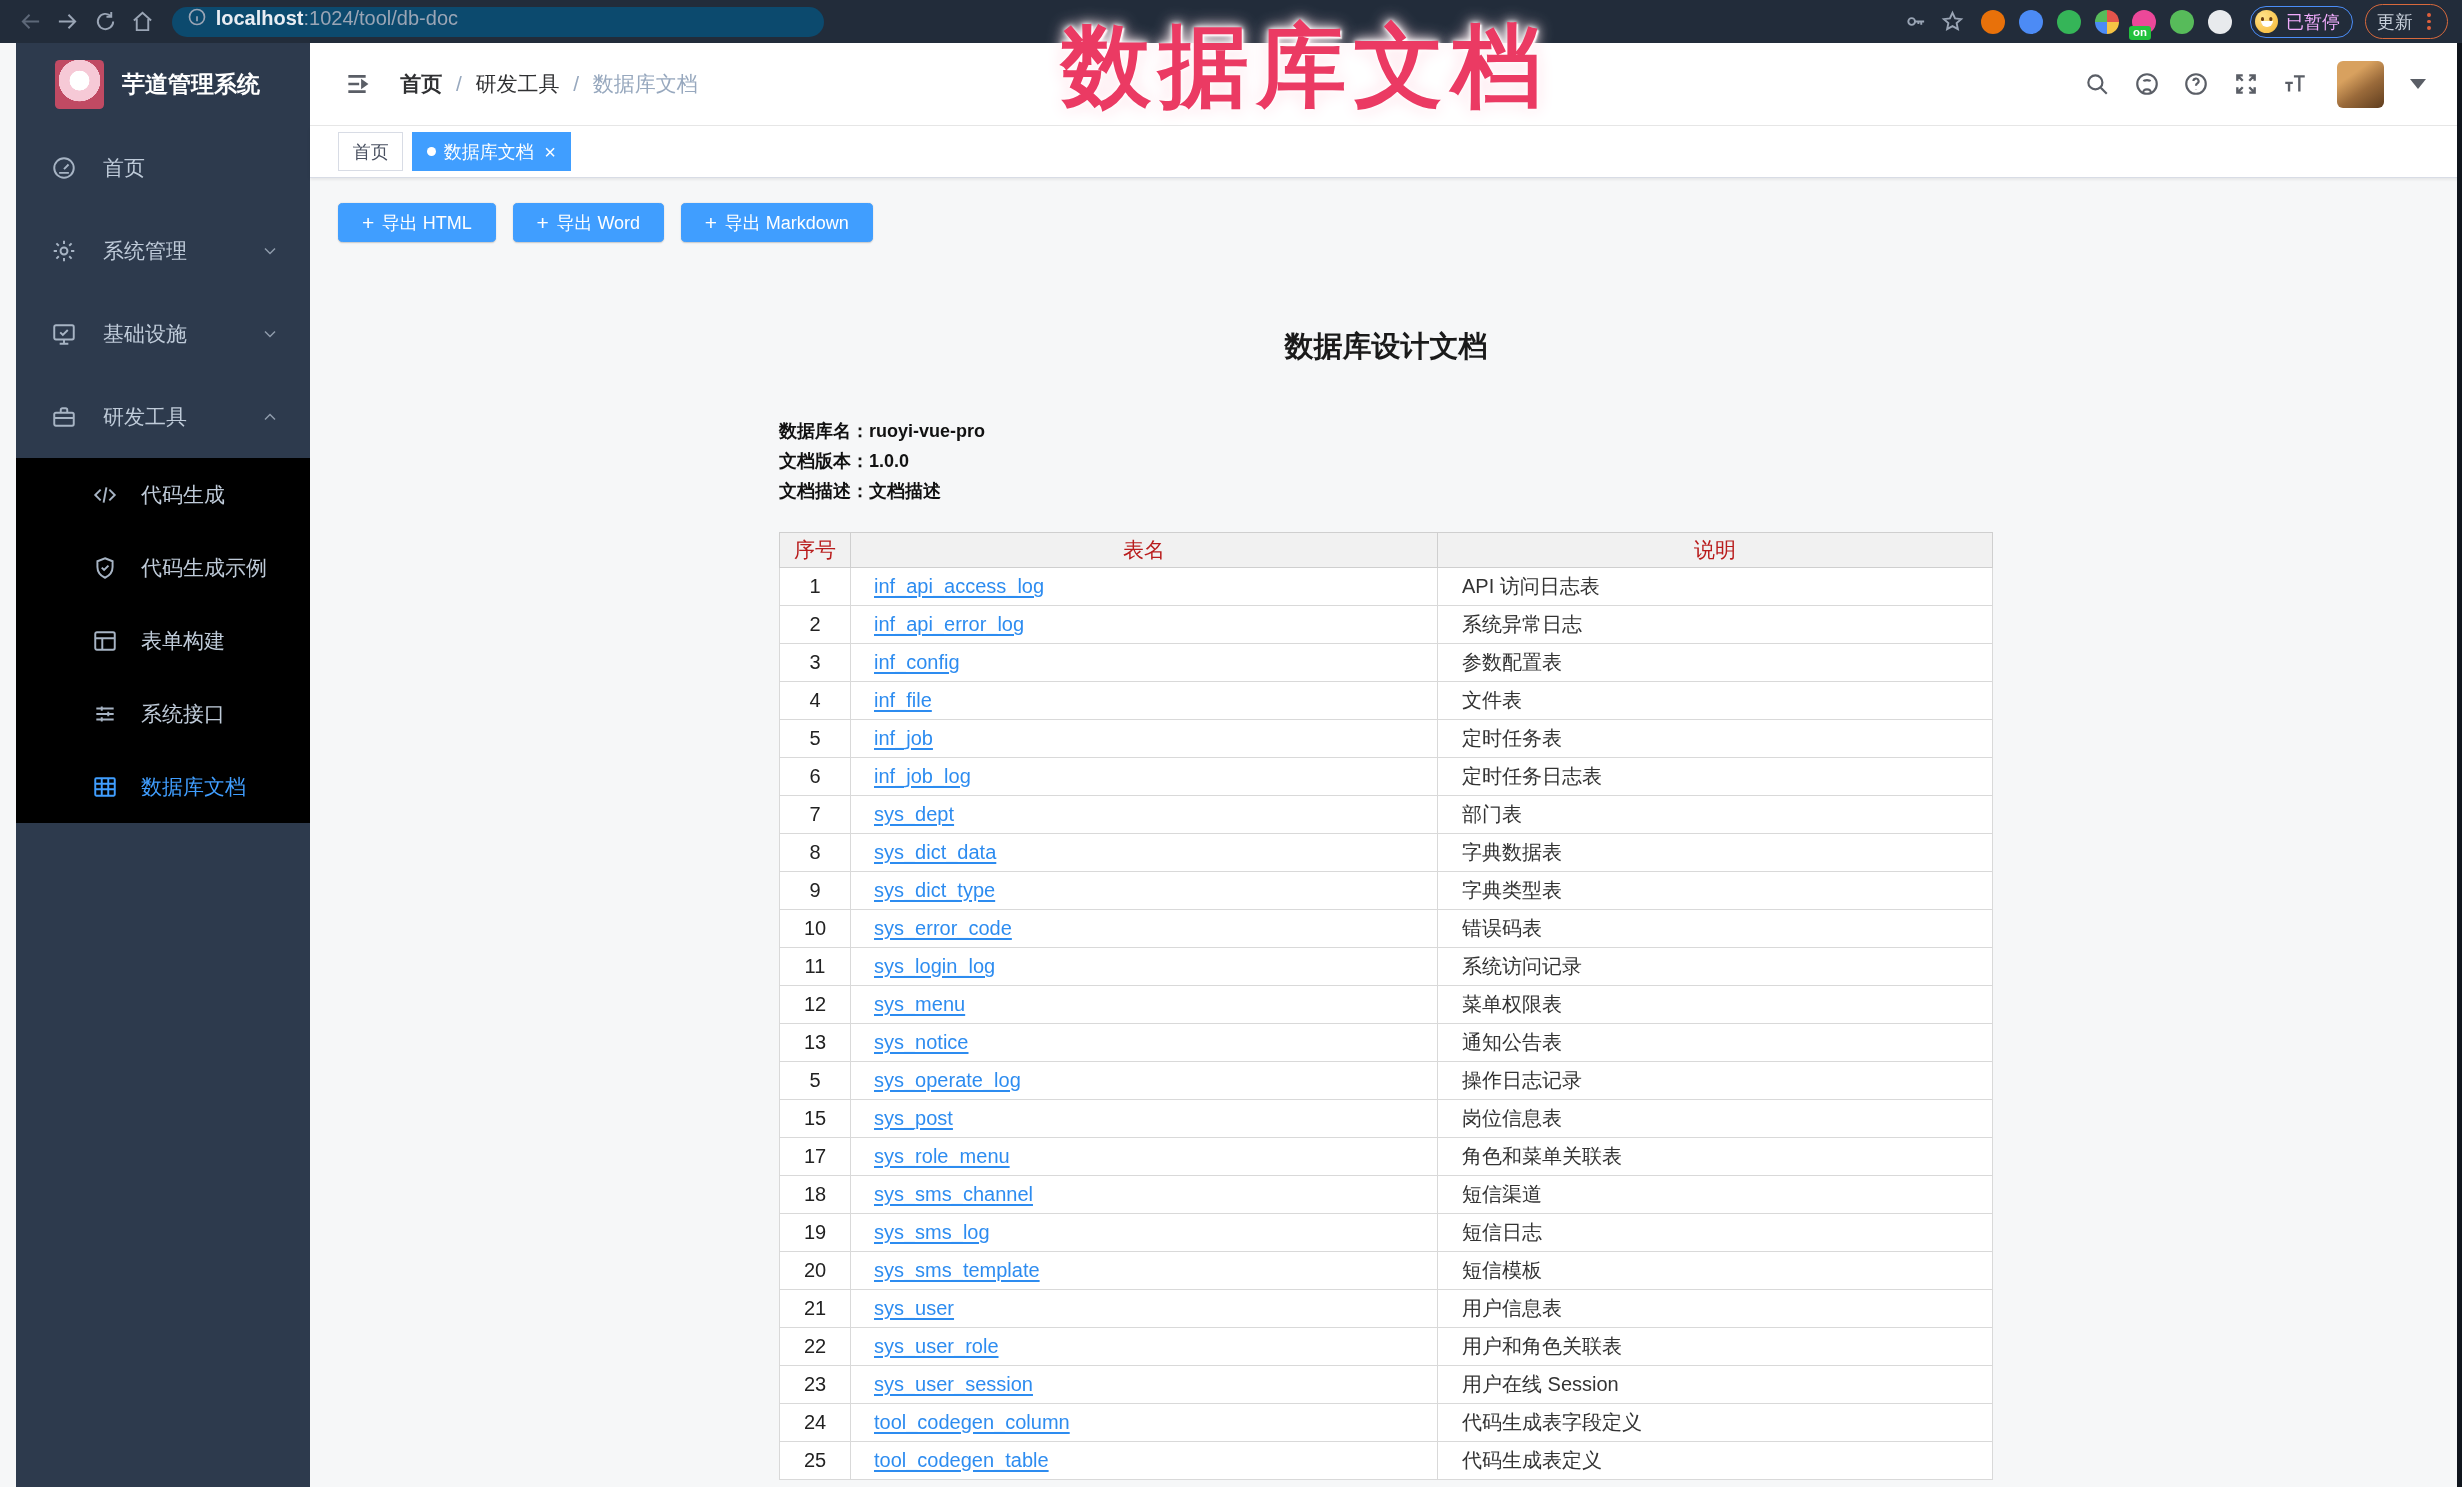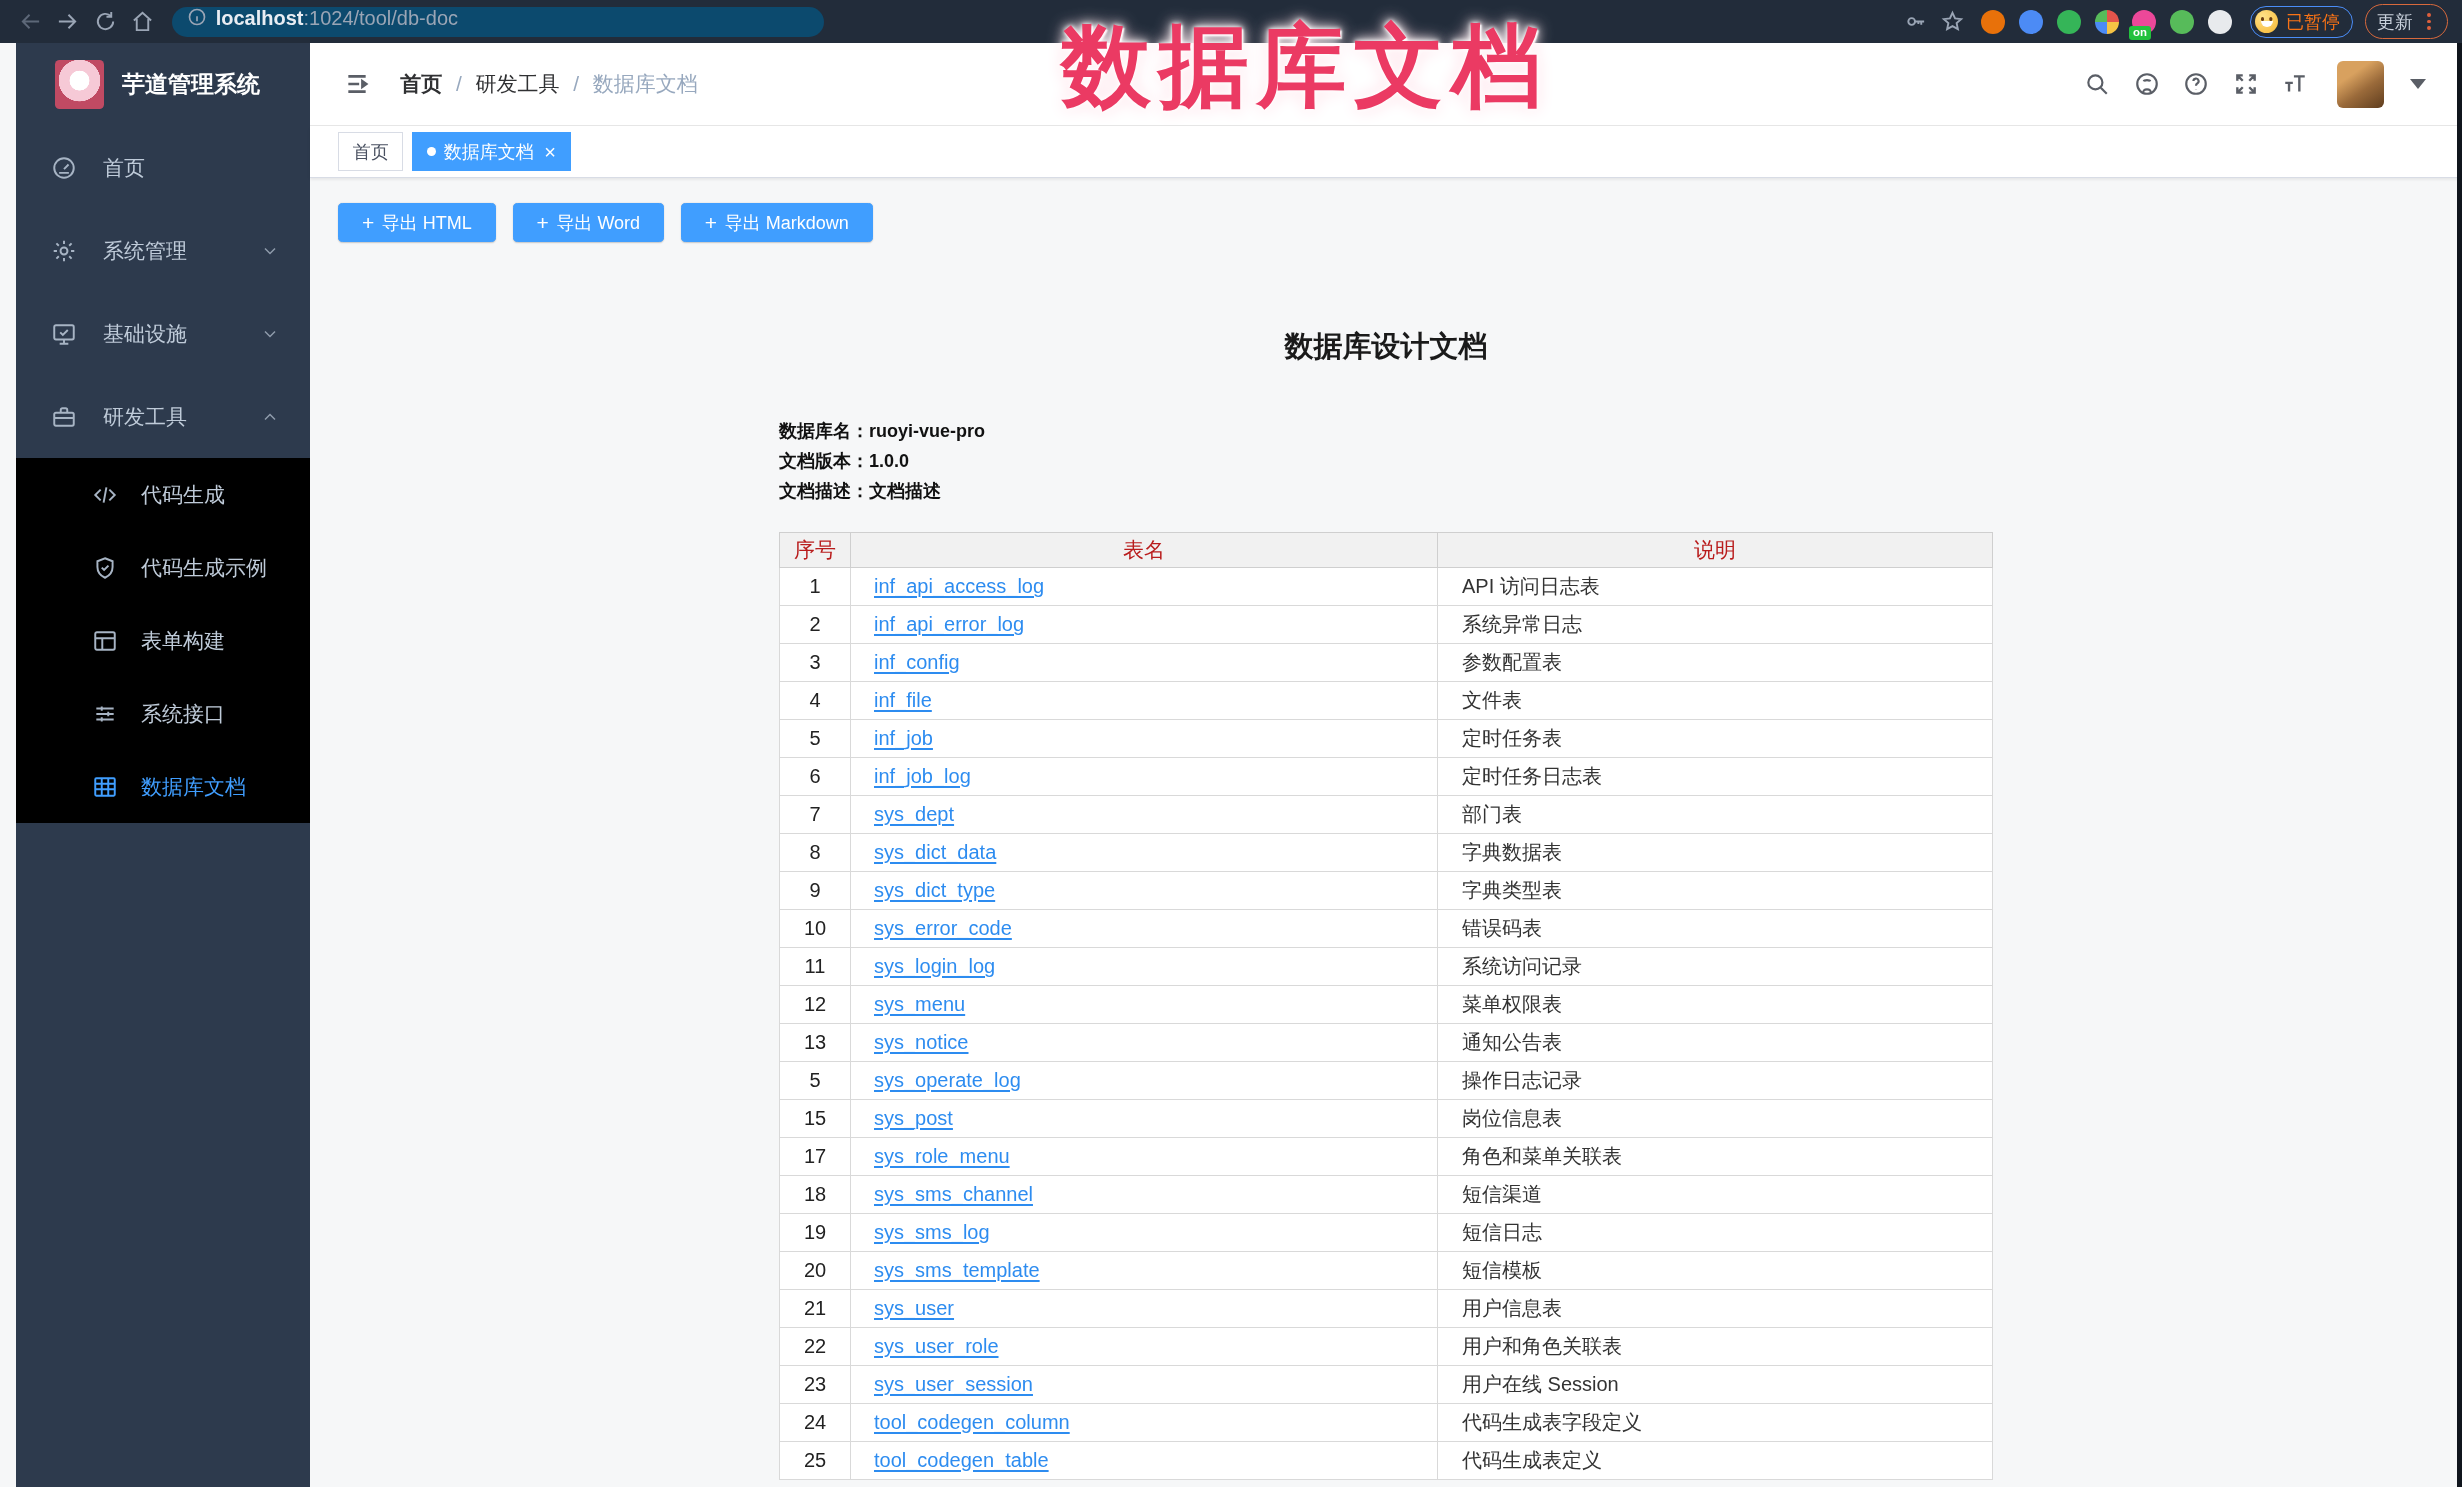--- a/index.html
+++ b/index.html
@@ -21,21 +21,21 @@
     display:flex;align-items:flex-start;padding:0 15px;gap:9px;}
   .url-pill svg{width:20px;height:20px;color:#9aa5b5;}
   .url{font-size:20px;color:#9aa5b5;white-space:nowrap;}
   .url b{color:#e9edf3;font-weight:700;}
   .spacer{flex:1;}
   .ext-row{display:flex;align-items:center;gap:13.7px;margin:0 7.6px;}
   .ext-dot{position:relative;width:24px;height:24px;border-radius:50%;flex:0 0 auto;}
   .ext-badge{position:absolute;left:-3px;bottom:-6px;background:#23c13d;color:#fff;font-size:11.4px;
     line-height:13.7px;padding:0 3.8px;border-radius:3px;font-weight:700;}
   .profile-pill{display:flex;align-items:center;gap:7.6px;border:1.5px solid #4a8df8;border-radius:758px;
-    padding:3px 12px 3px 4.6px;color:#f97316;font-size:18px;margin-left:6px;text-align:right;}
+    padding:3px 12px 3px 4.6px;color:#f0abfc;font-size:18px;margin-left:6px;text-align:right;}
   .emoji-face{width:23px;height:23px;border-radius:50%;
     background:radial-gradient(circle at 35% 30%,#ffe28a,#f7b731);position:relative;}
   .emoji-face::before{content:"";position:absolute;left:5.3px;top:6.8px;width:3.8px;height:3.8px;border-radius:50%;
     background:#6b3e12;box-shadow:8.3px 0 0 #6b3e12;}
   .emoji-face::after{content:"";position:absolute;left:5.3px;top:11.4px;width:12px;height:6px;border-radius:0 0 12px 12px;background:#fff;}
   .update-pill{display:flex;align-items:center;gap:9px;border:1.5px solid #d8693c;border-radius:758px;
     padding:4.6px 10.6px;color:#c9d1dc;font-size:18px;margin-left:7.6px;}
   .menu-dots{display:flex;flex-direction:column;gap:3px;align-items:center;width:15px;}
   .menu-dots i{width:3.8px;height:3.8px;border-radius:50%;background:#dd5f3c;display:block;}
 

